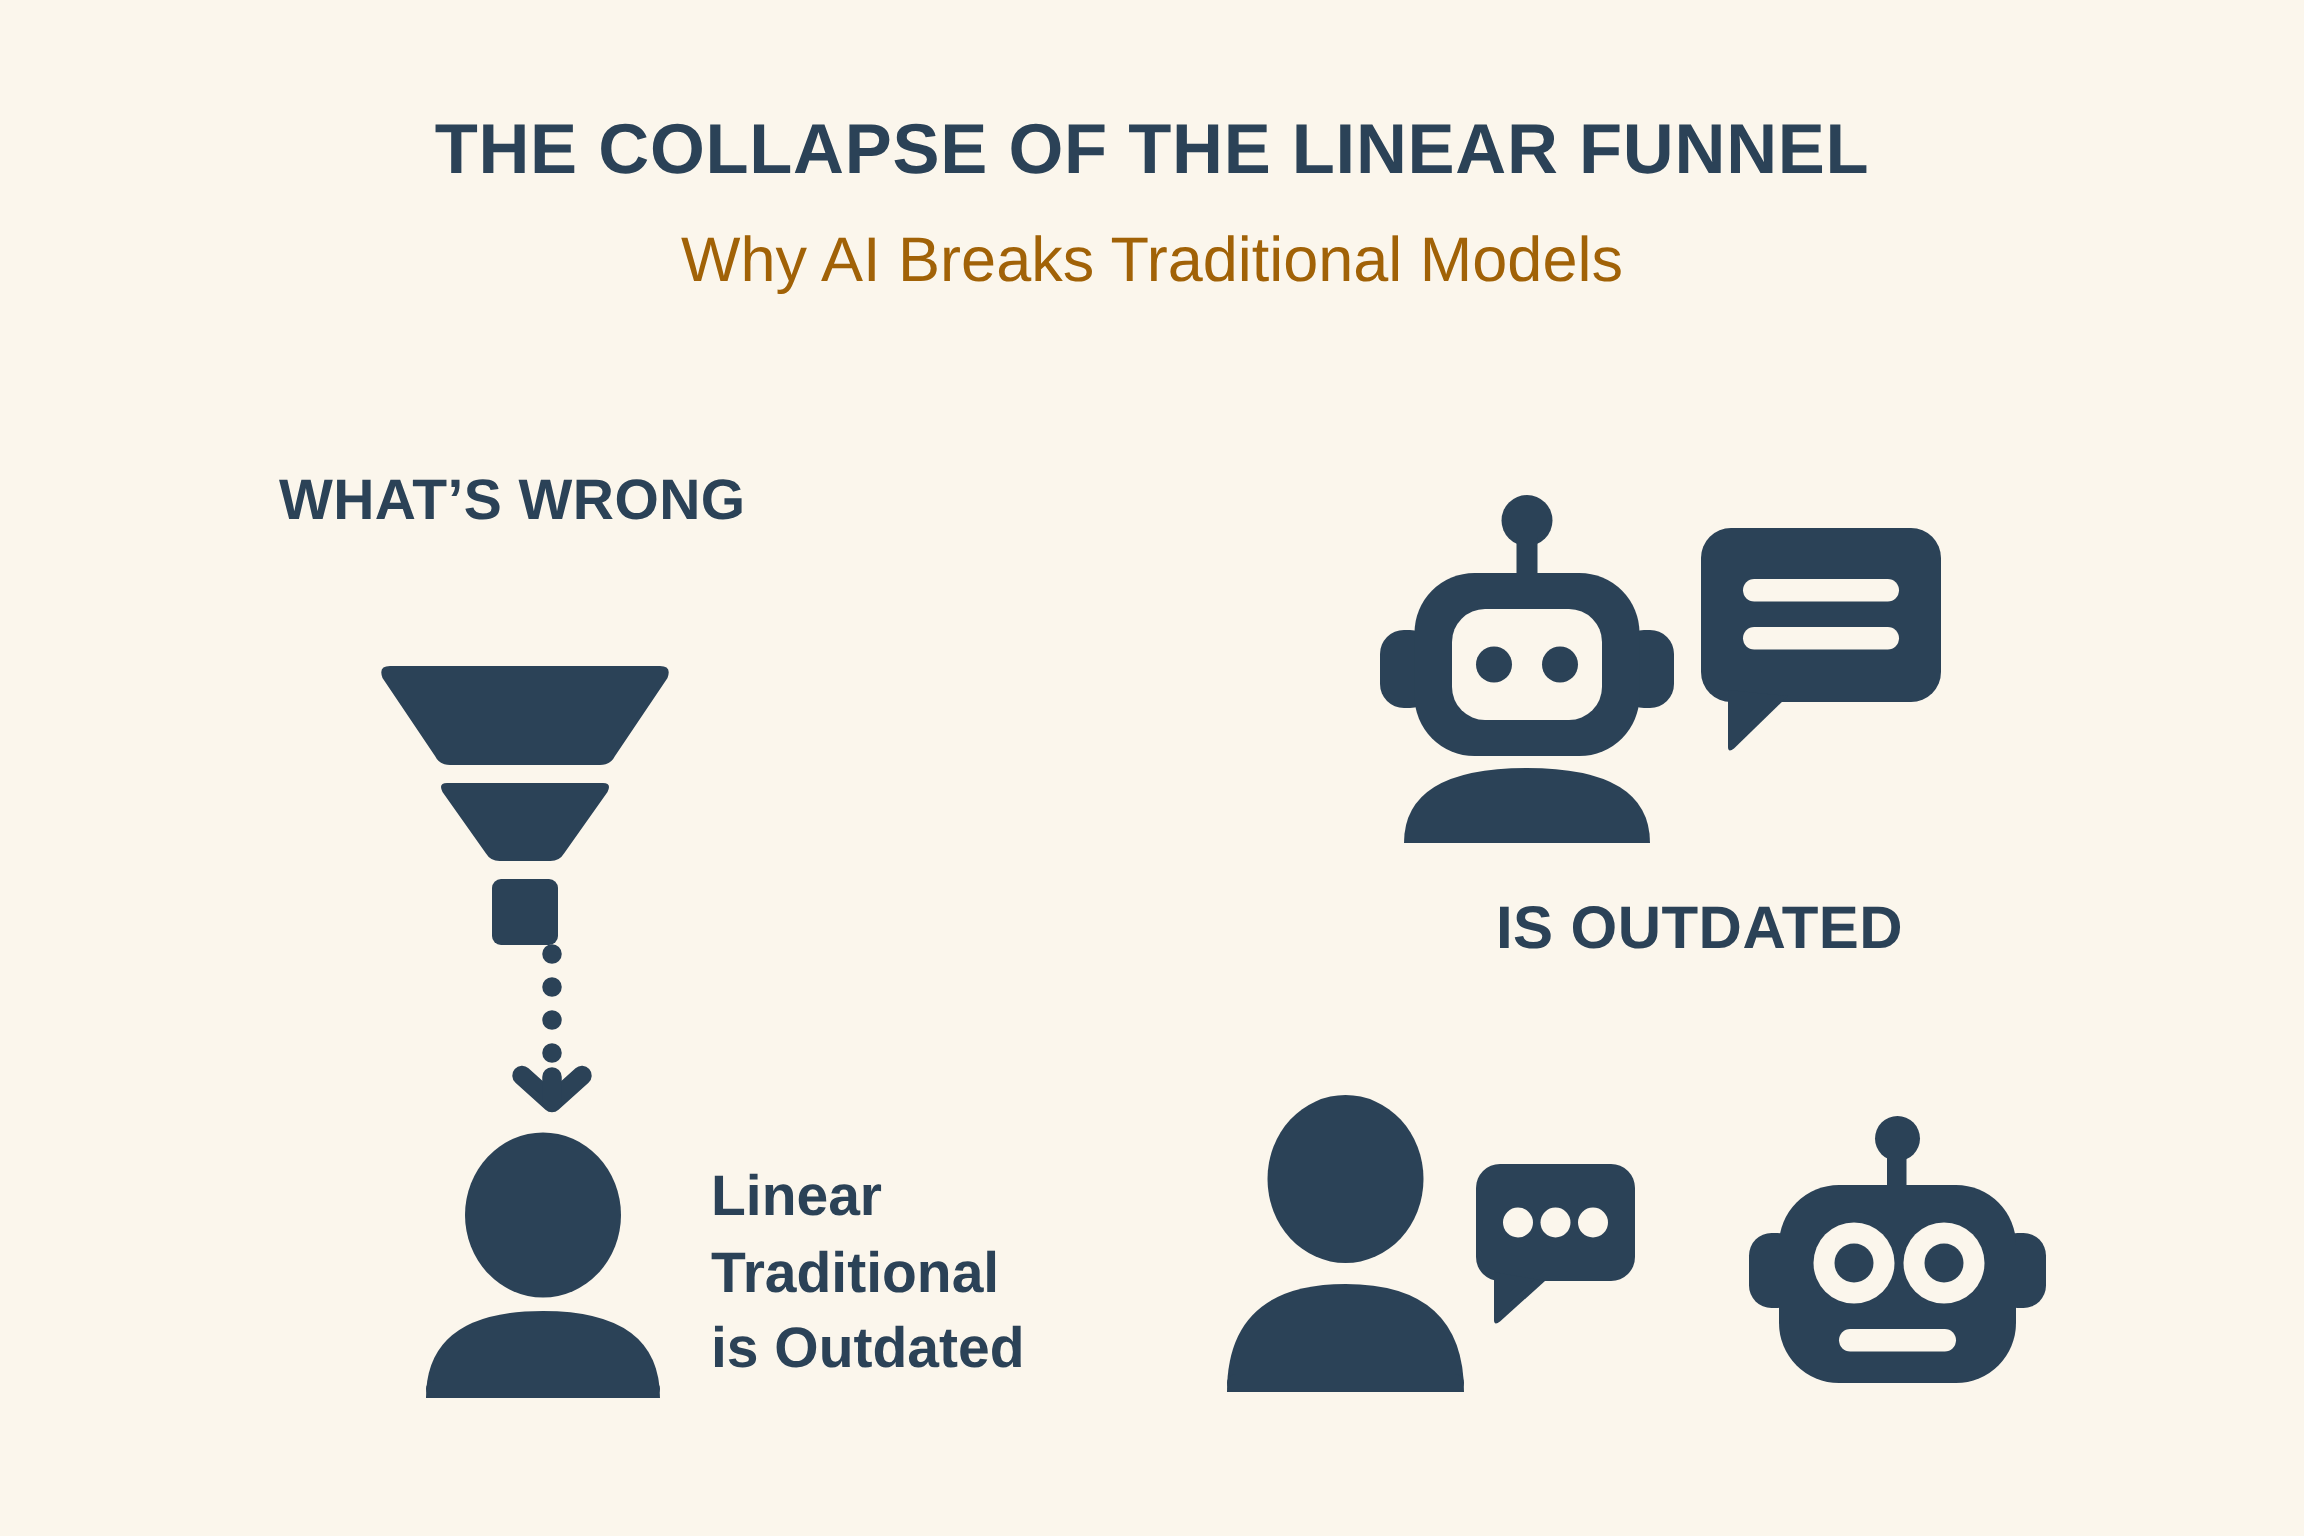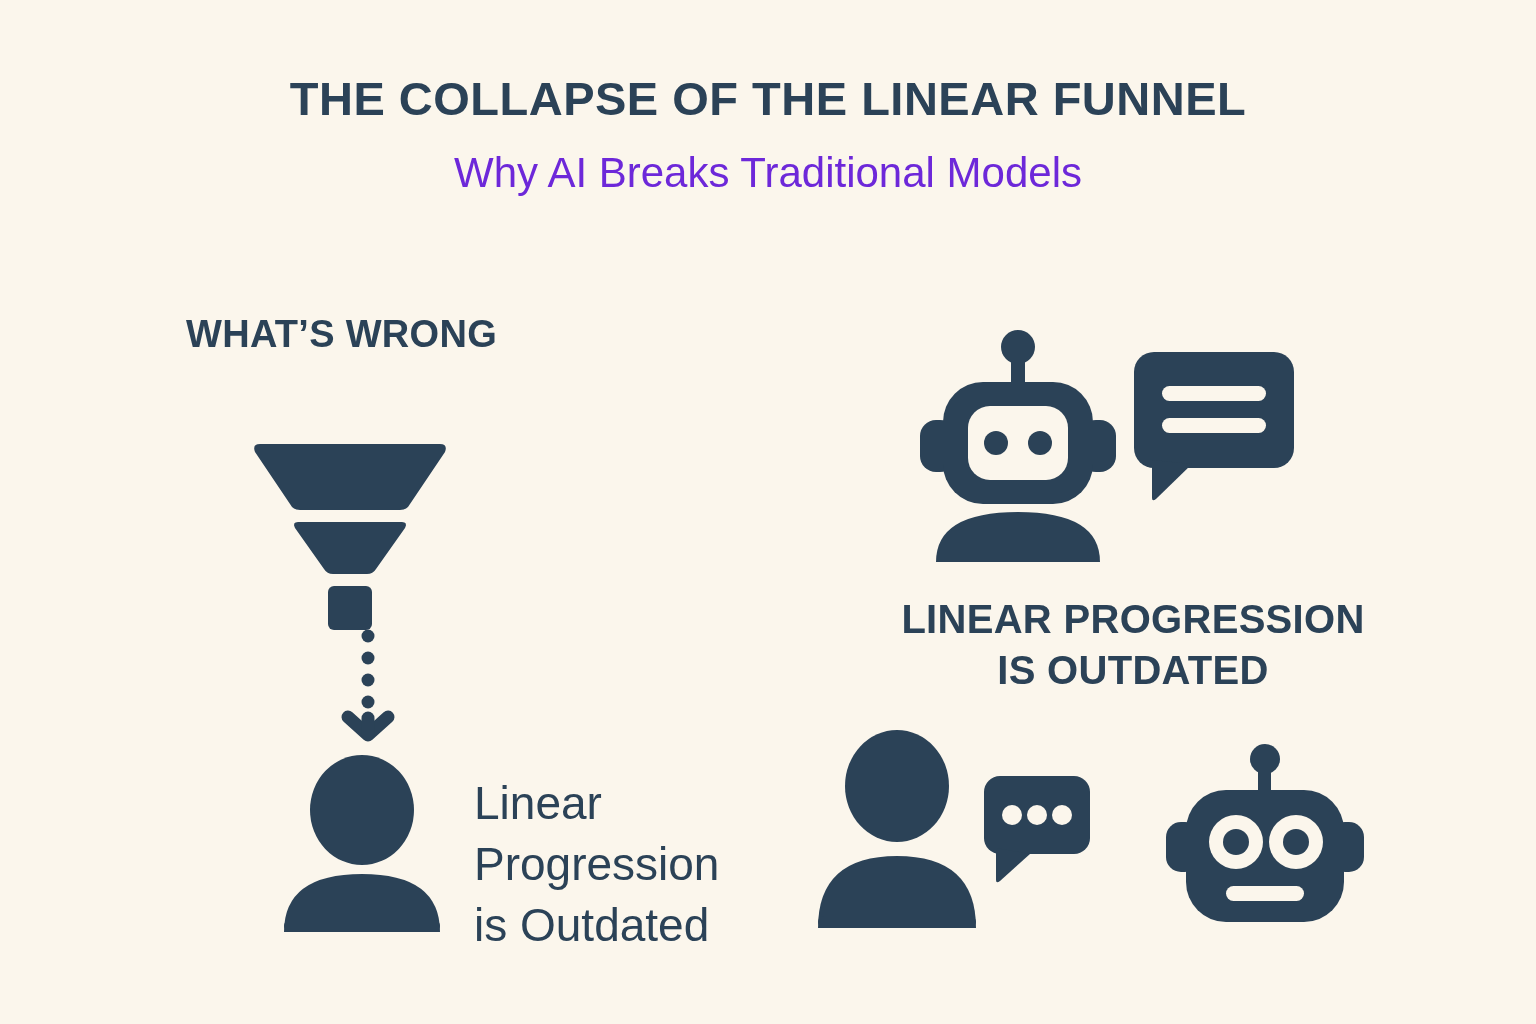--- a/index.html
+++ b/index.html
@@ -36,21 +36,21 @@
     white-space: nowrap;
   }
   .subtitle {
     position: absolute;
     left: 0;
     top: 150px;
     width: 1536px;
     text-align: center;
     font-size: 42px;
     font-weight: 400;
-    color: #6d28d9;
+    color: #a16207;
     line-height: 1.1;
     white-space: nowrap;
   }
 
   .left-heading {
     position: absolute;
     left: 186px;
     top: 297px;
     width: 680px;
     font-size: 38px;
@@ -78,22 +78,22 @@
   }
   .right-heading .ln {
     display: block;
   }
 
   .left-caption {
     position: absolute;
     left: 474px;
     top: 773px;
     width: 300px;
-    font-size: 46px;
-    font-weight: 400;
+    font-size: 38px;
+    font-weight: 700;
     line-height: 1.33;
     color: #2b4257;
   }
   .left-caption .ln {
     display: block;
   }
 
   
   .icon-abs {
     position: absolute;
@@ -149,21 +149,21 @@
   <div class="icon-abs" id="person-left-icon">
     <svg viewBox="0 0 180 180" width="180" height="180" aria-hidden="true">
       <ellipse cx="90" cy="58" rx="52" ry="55" fill="#2b4257"></ellipse>
       <path d="M12 180 Q12 122 90 122 Q168 122 168 180 Z" fill="#2b4257"></path>
       <rect x="12" y="168" width="156" height="12" rx="6" fill="#2b4257"></rect>
     </svg>
   </div>
 
   <div class="left-caption">
     <span class="ln">Linear</span>
-    <span class="ln">Progression</span>
+    <span class="ln">Traditional</span>
     <span class="ln">is Outdated</span>
   </div>
 
   <div class="icon-abs" id="robot-top-icon">
     <svg viewBox="0 0 200 232" width="200" height="232" aria-hidden="true">
       <circle cx="100" cy="17" r="17" fill="#2b4257"></circle>
       <rect x="93" y="28" width="14" height="28" fill="#2b4257"></rect>
       <rect x="2" y="90" width="36" height="52" rx="16" fill="#2b4257"></rect>
       <rect x="162" y="90" width="36" height="52" rx="16" fill="#2b4257"></rect>
       <rect x="25" y="52" width="150" height="122" rx="40" fill="#2b4257"></rect>
@@ -177,21 +177,20 @@
   <div class="icon-abs" id="bubble-top-icon">
     <svg viewBox="0 0 160 148" width="160" height="148" aria-hidden="true">
       <rect x="0" y="0" width="160" height="116" rx="20" fill="#2b4257"></rect>
       <path d="M18 108 L18 146 Q18 150 22 147 L58 112 Z" fill="#2b4257"></path>
       <rect x="28" y="34" width="104" height="15" rx="7.5" fill="#fbf6ec"></rect>
       <rect x="28" y="66" width="104" height="15" rx="7.5" fill="#fbf6ec"></rect>
     </svg>
   </div>
 
   <div class="right-heading">
-    <span class="ln">LINEAR PROGRESSION</span>
     <span class="ln">IS OUTDATED</span>
   </div>
 
   <div class="icon-abs" id="person-right-icon">
     <svg viewBox="0 0 170 200" width="170" height="200" aria-hidden="true">
       <ellipse cx="85" cy="58" rx="52" ry="56" fill="#2b4257"></ellipse>
       <path d="M6 200 Q6 128 85 128 Q164 128 164 200 Z" fill="#2b4257"></path>
       <rect x="6" y="188" width="158" height="12" rx="6" fill="#2b4257"></rect>
     </svg>
   </div>

